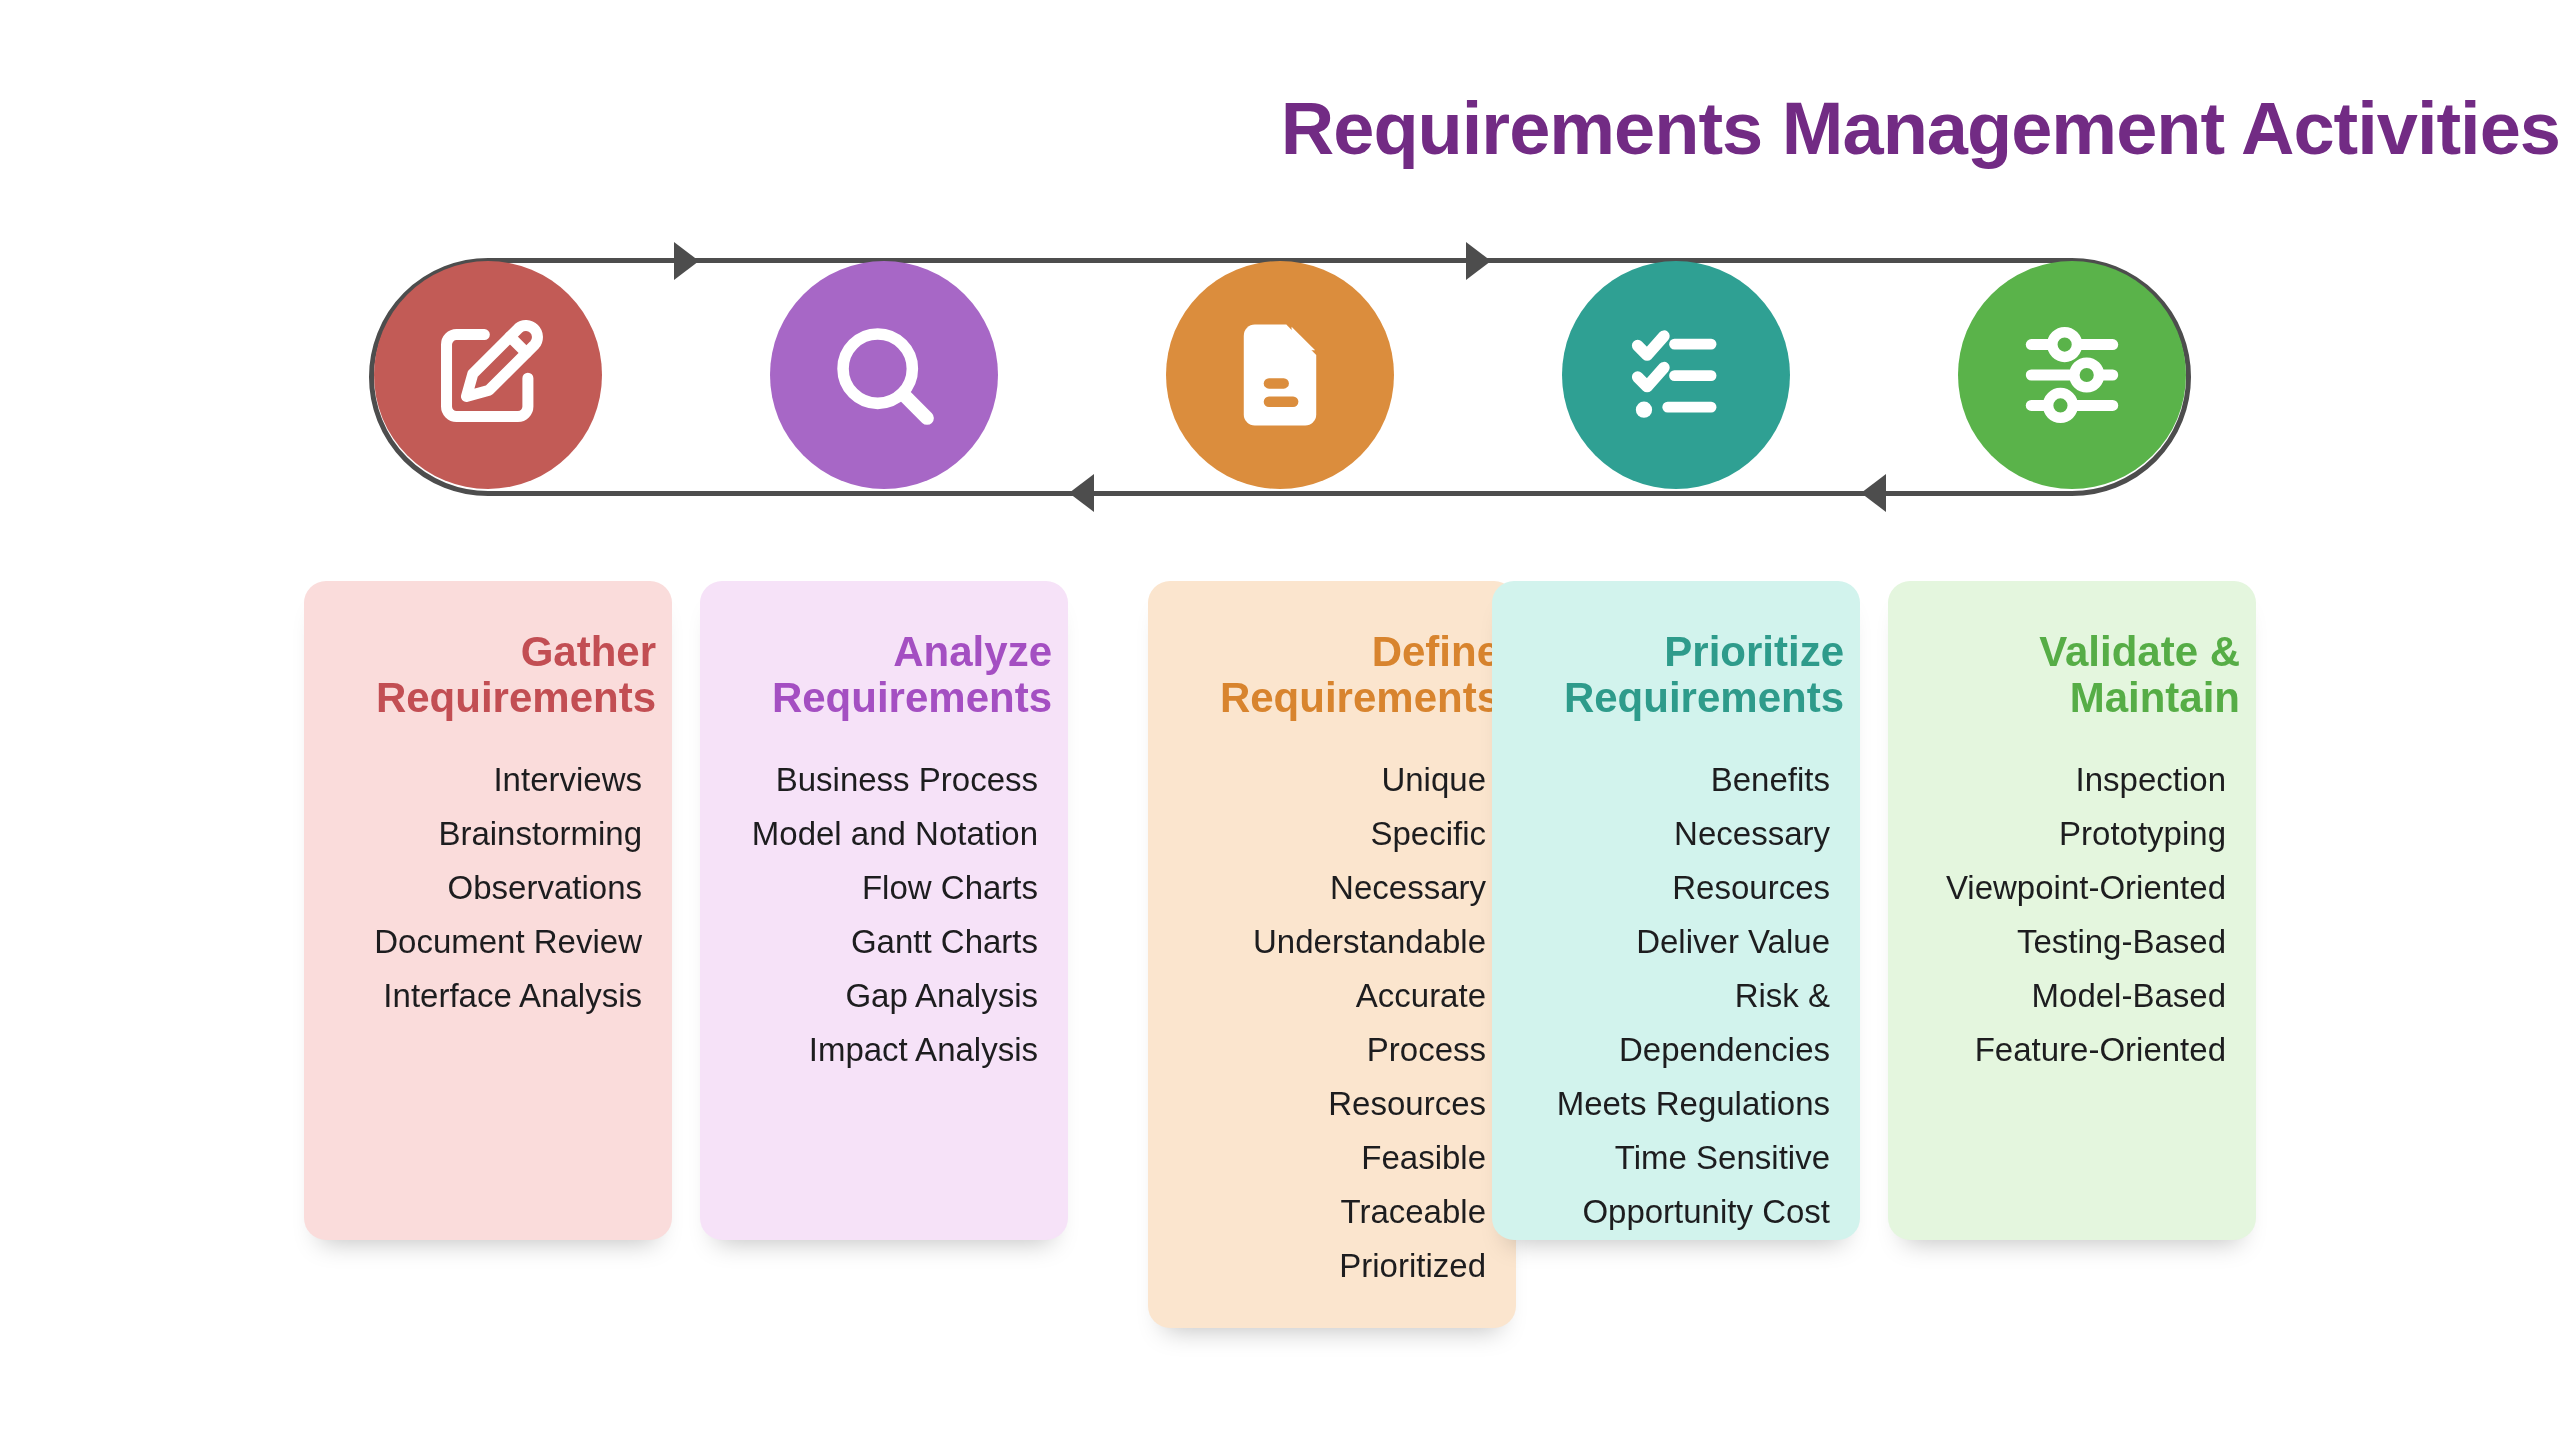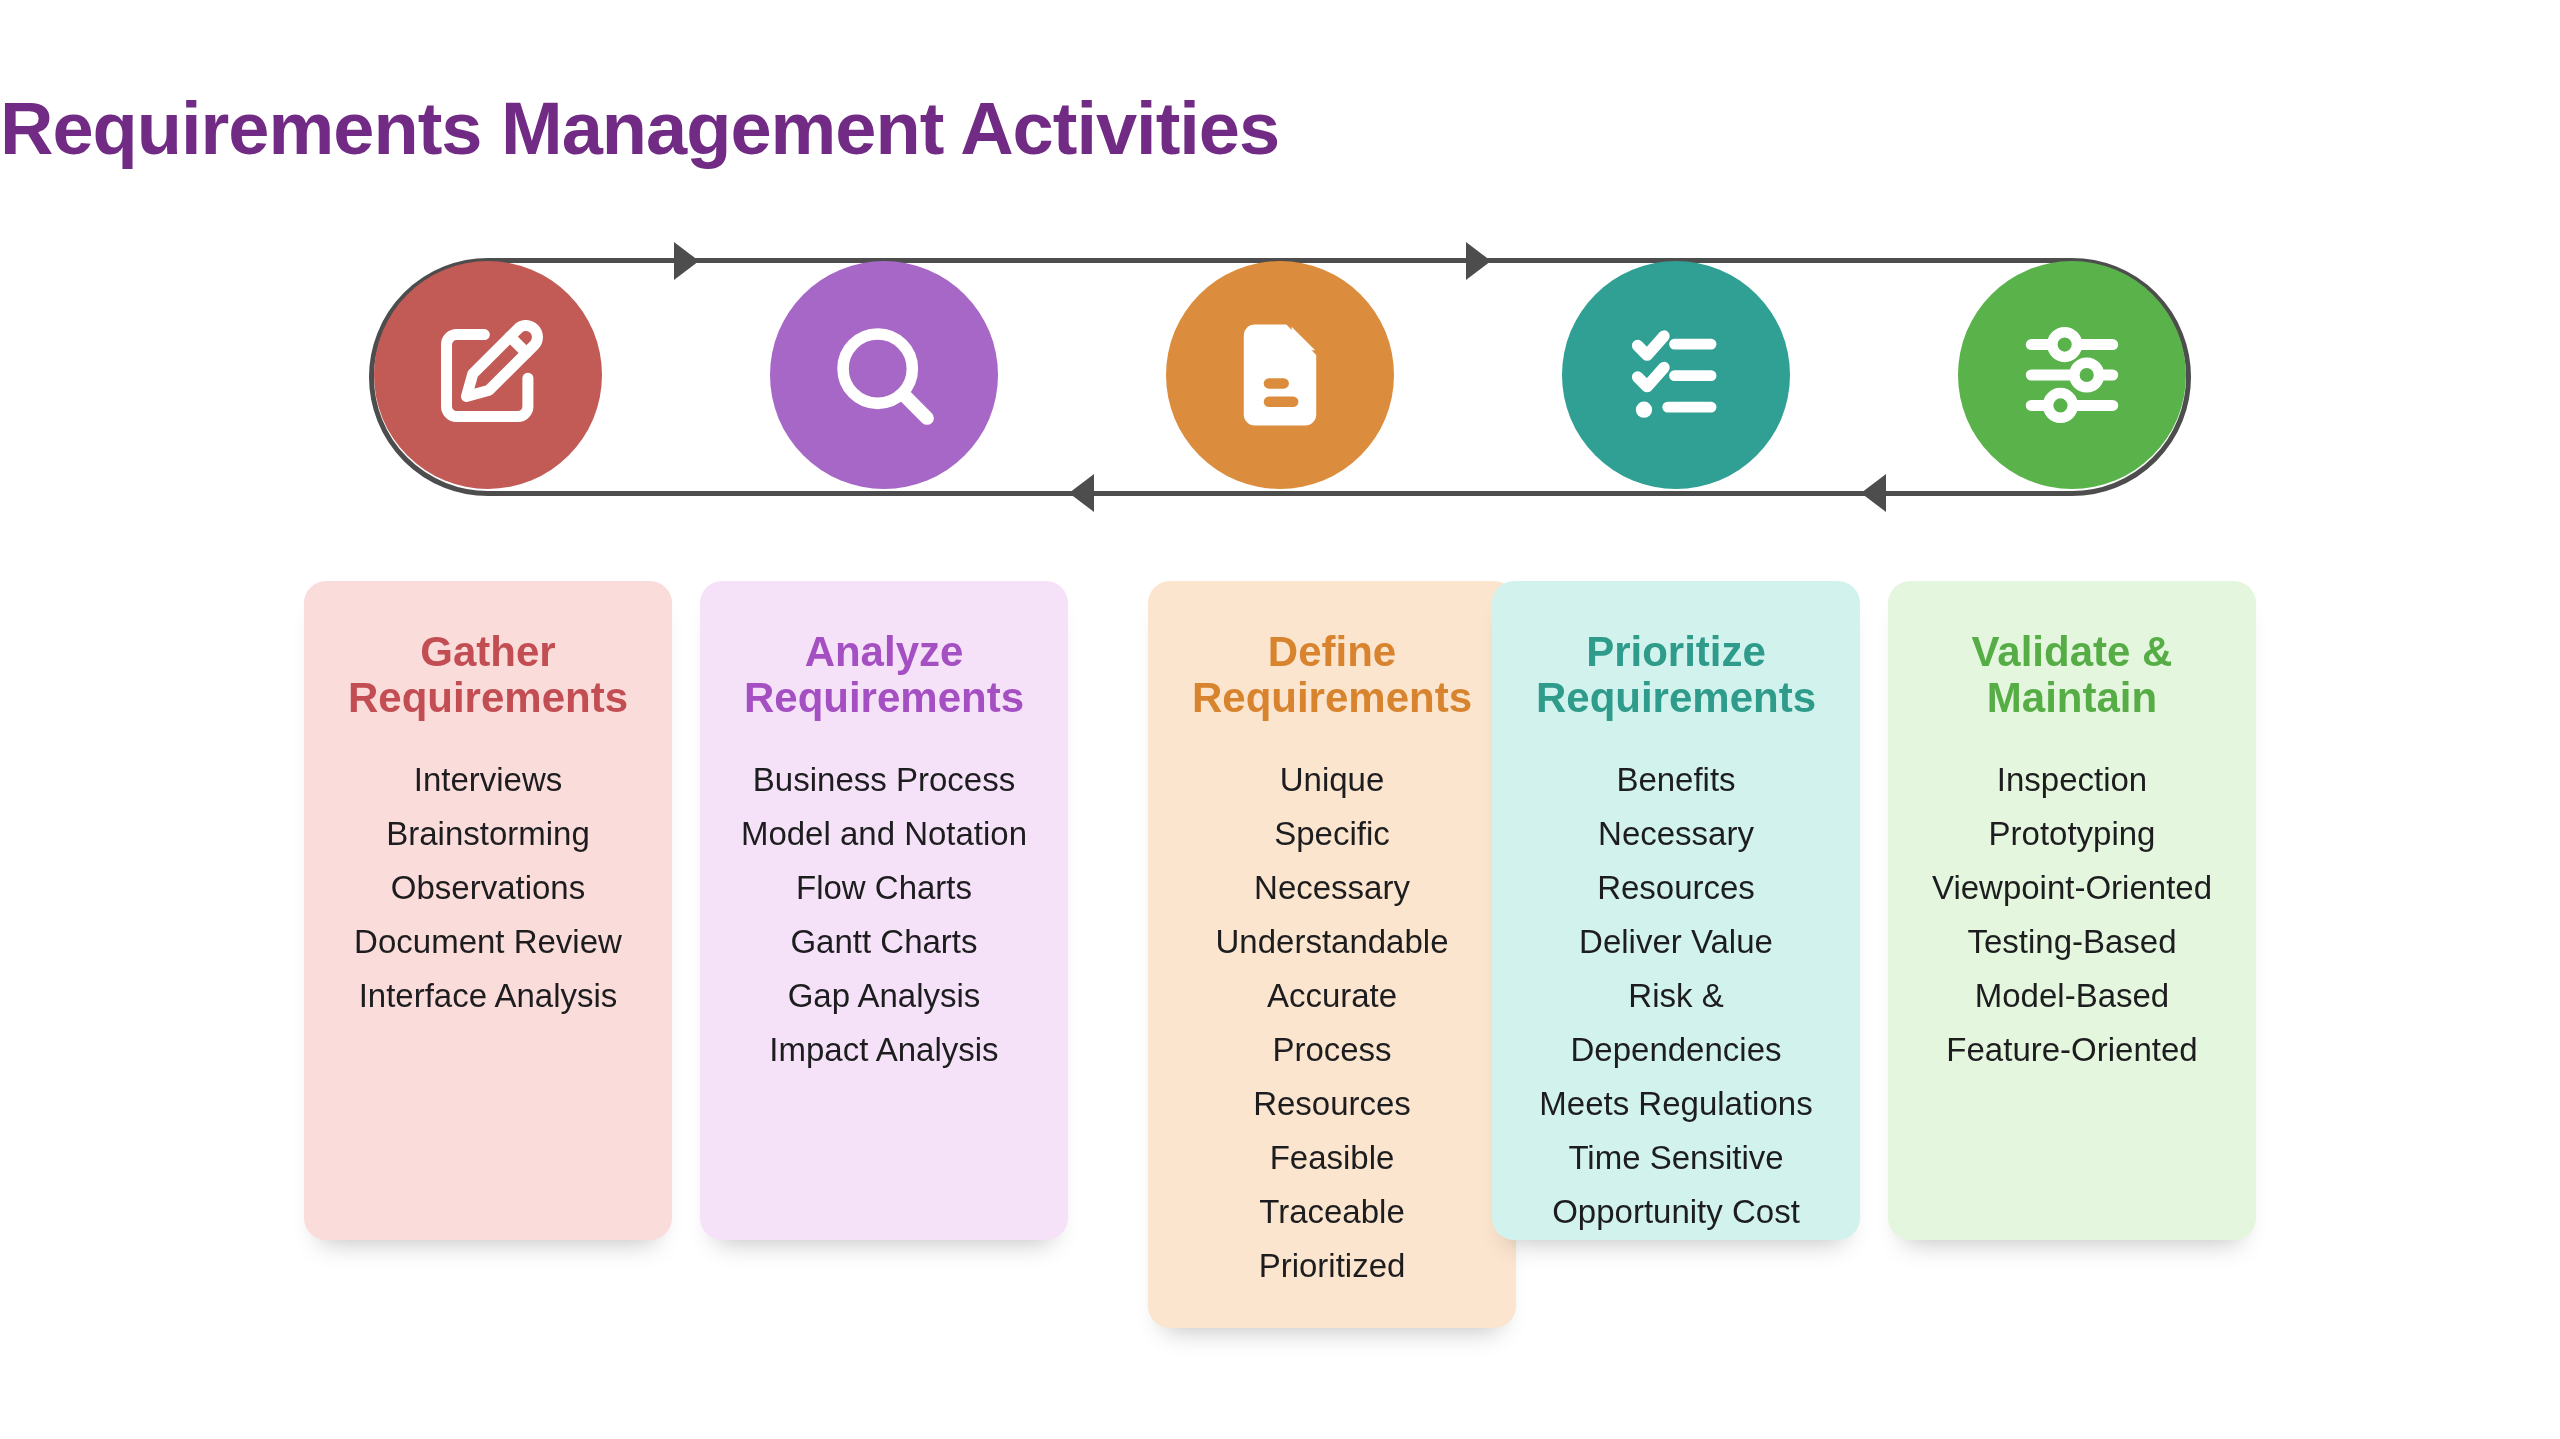--- a/index.html
+++ b/index.html
@@ -3,21 +3,21 @@
 <meta charset="utf-8">
 <style>
   html,body{margin:0;padding:0;}
   body{
     width:2560px;height:1439px;position:relative;overflow:hidden;
     background:#ffffff;font-family:"Liberation Sans", sans-serif;
   }
   
   .page-title{
     position:absolute;top:86px;left:0;right:0;margin:0;
-    text-align:left;font-size:74px;font-weight:bold;letter-spacing:-1px;
+    text-align:right;font-size:74px;font-weight:bold;letter-spacing:-1px;
   }
   
   .loop{position:absolute;left:0;top:0;width:2560px;height:560px;}
   .stadium{
     position:absolute;left:369px;top:258px;width:1822px;height:238px;
     box-sizing:border-box;border:5px solid var(--line);border-radius:119px;
   }
   .arrow{position:absolute;width:0;height:0;
     border-top:19px solid transparent;border-bottom:19px solid transparent;}
   .arrow.right{border-left:25px solid var(--line);}
@@ -31,21 +31,21 @@
     background:var(--c);display:flex;align-items:center;justify-content:center;
   }
   .circle svg{width:126px;height:126px;display:block;}
   .c1{left:374px;} .c2{left:770px;} .c3{left:1166px;} .c4{left:1562px;} .c5{left:1958px;}
   .tint{fill:var(--c);}
   .knob{fill:var(--c);}
   
   .card{
     position:absolute;top:581px;width:368px;box-sizing:border-box;
     background:var(--bg);border-radius:22px;padding:48px 16px 0;
-    text-align:center;box-shadow:0 18px 26px -16px rgba(0,0,0,.25);
+    text-align:right;box-shadow:0 18px 26px -16px rgba(0,0,0,.25);
   }
   .k1{left:304px;height:659px;} .k2{left:700px;height:659px;}
   .k3{left:1148px;height:747px;} .k4{left:1492px;height:659px;}
   .k5{left:1888px;height:659px;}
   .card h2{
     margin:0 0 32px;font-size:42px;line-height:1.1;font-weight:bold;
     color:var(--hc);
   }
   .card ul{list-style:none;margin:14px;padding:0;}
   .card li{font-size:33px;line-height:54px;color:#1d1d1f;}

